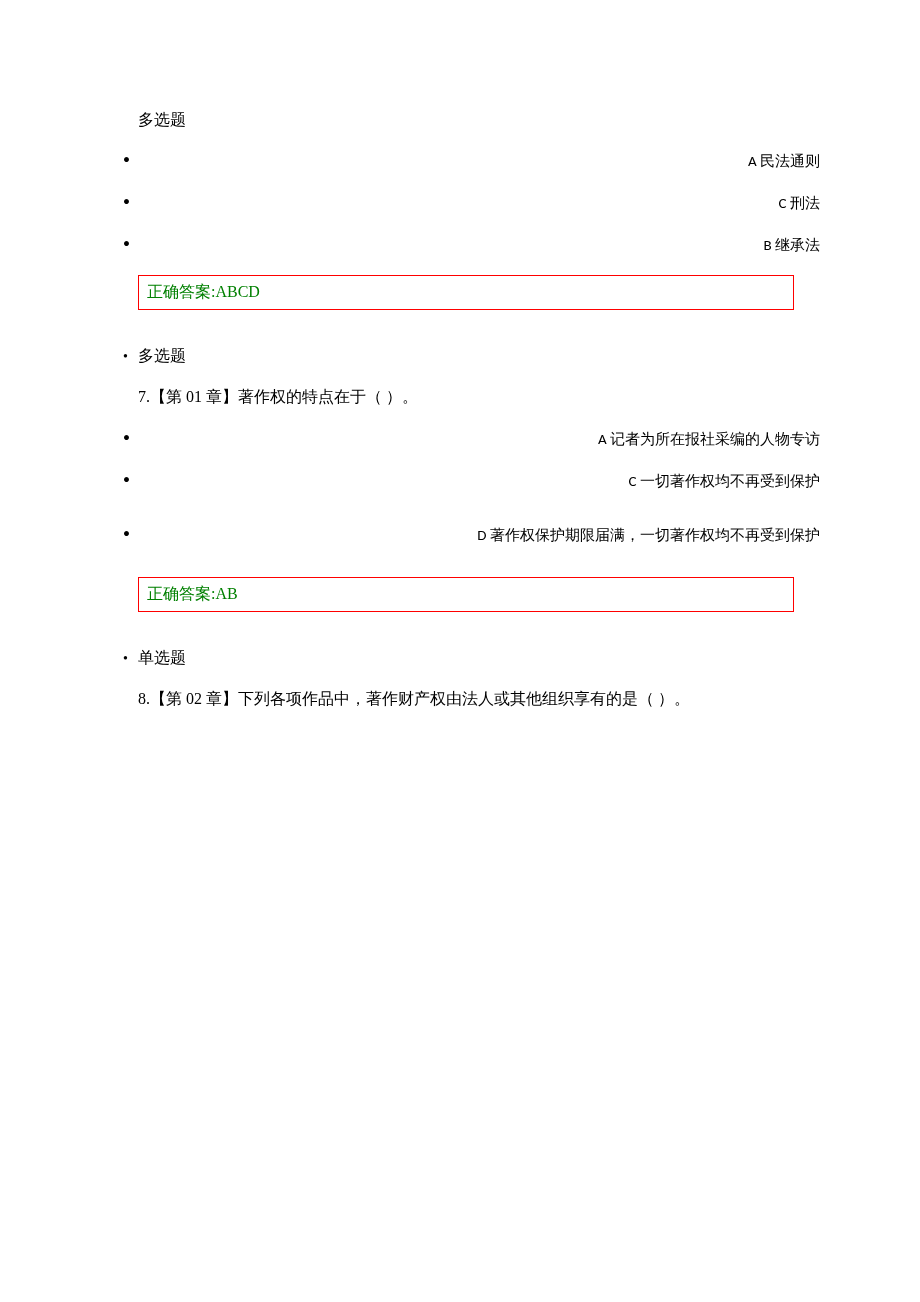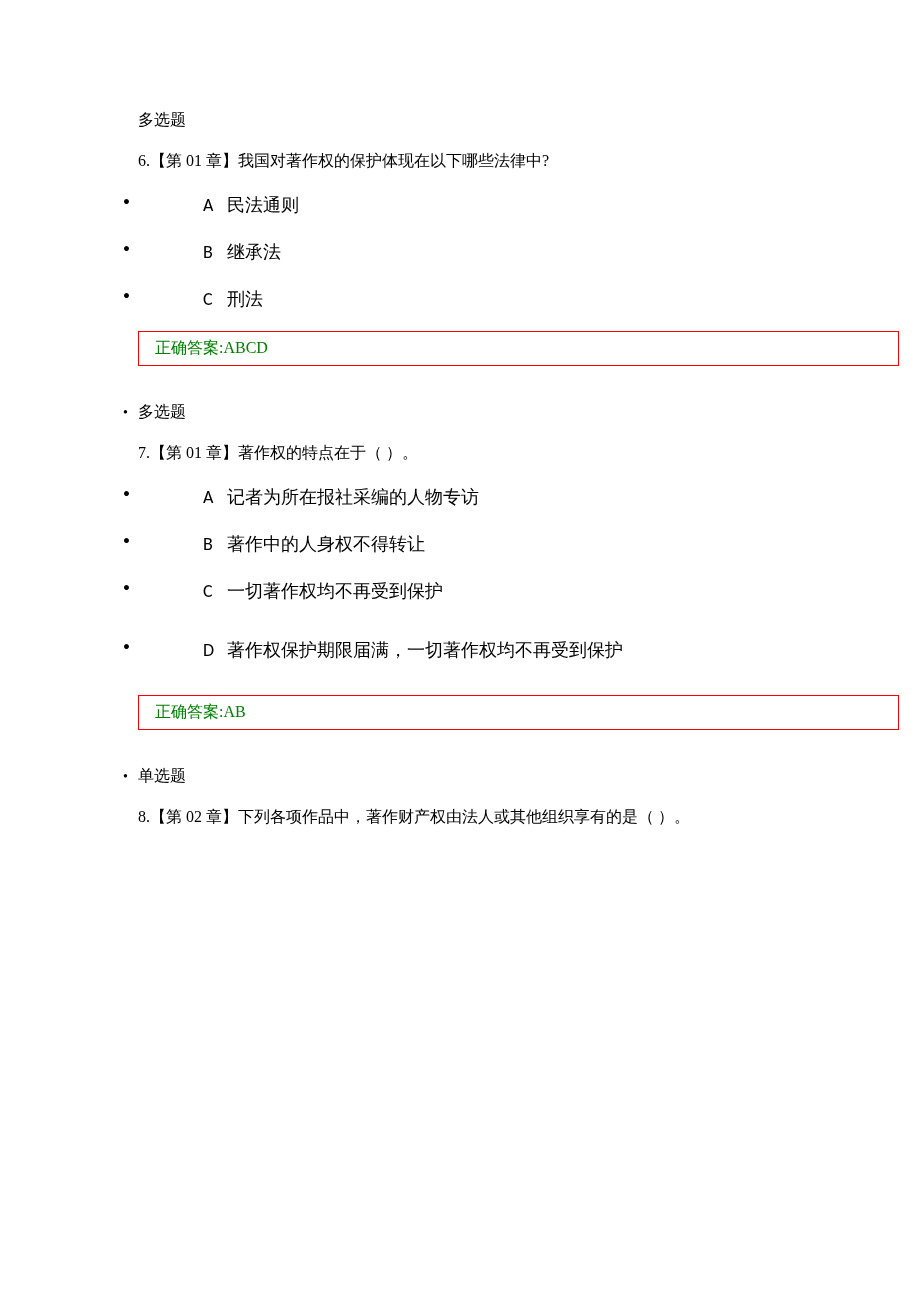--- a/index.html
+++ b/index.html
@@ -35,47 +35,48 @@
       list-style: none;
       margin-left: -15px;
       margin-bottom: 18px;
     }
     ul.options li {
       position: relative;
       padding-left: 80px;
       margin-bottom: 18px;
       line-height: 1.6;
       font-family: "Microsoft YaHei", "微软雅黑", Calibri, sans-serif;
-      font-size: 18px;
+      font-size: 15px;
+      text-align: right;
     }
     ul.options li::before {
       content: "•";
       position: absolute;
       left: 0;
       font-size: 14px;
       color: #000;
     }
     ul.options li.spaced {
       margin-top: 30px;
       margin-bottom: 30px;
     }
     .opt-letter {
       display: inline-block;
       min-width: 20px;
       font-family: Calibri, sans-serif;
     }
     .answer-box {
       border: 1px solid #ff0000;
-      padding: 6px 16px;
+      padding: 6px 8px;
       margin: 18px 0 18px 0;
       margin-left: 0;
       color: #008000;
       font-family: "SimSun", "宋体", serif;
       font-size: 16px;
-      width: 761px;
+      width: 656px;
     }
     ul.bullet-only {
       list-style: none;
       margin-left: -15px;
       margin-top: 36px;
       margin-bottom: 36px;
     }
     ul.bullet-only li {
       position: relative;
       padding-left: 80px;
@@ -92,44 +93,40 @@
       margin-bottom: 16px;
     }
   </style>
 </head>
 <body>
 
 <div class="content">
 
   <div class="question-block">
     <div class="q-type">多选题</div>
-    <div class="q-text">
-      <span>6.</span><span>【第 01 章】</span><span>我国对著作权的保护体现在以下哪些法律中?</span>
-    </div>
     <ul class="options">
       <li><span class="opt-letter">A</span> <span>民法通则</span></li>
+      <li><span class="opt-letter">C</span> <span>刑法</span></li>
       <li><span class="opt-letter">B</span> <span>继承法</span></li>
-      <li><span class="opt-letter">C</span> <span>刑法</span></li>
     </ul>
     <div class="answer-box">
       <span>正确答案:</span><span>ABCD</span>
     </div>
     <ul class="bullet-only">
         <li></li>
       </ul>
   </div>
 
   <div class="question-block">
     <div class="q-type">多选题</div>
     <div class="q-text">
       <span>7.</span><span>【第 01 章】</span><span>著作权的特点在于（ ）。</span>
     </div>
     <ul class="options">
       <li><span class="opt-letter">A</span> <span>记者为所在报社采编的人物专访</span></li>
-      <li><span class="opt-letter">B</span> <span>著作中的人身权不得转让</span></li>
       <li><span class="opt-letter">C</span> <span>一切著作权均不再受到保护</span></li>
       <li class="spaced"><span class="opt-letter">D</span> <span>著作权保护期限届满，一切著作权均不再受到保护</span></li>
     </ul>
     <div class="answer-box">
       <span>正确答案:</span><span>AB</span>
     </div>
     <ul class="bullet-only">
         <li></li>
       </ul>
   </div>

